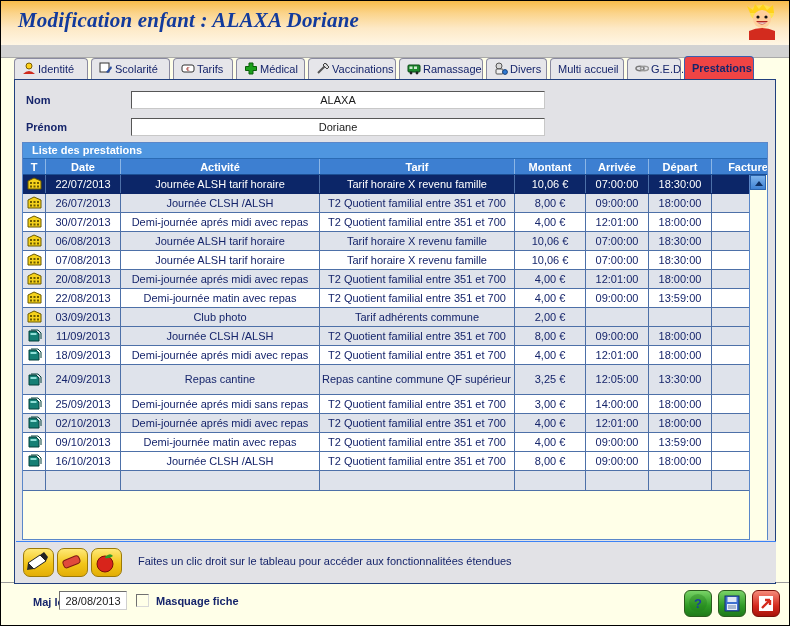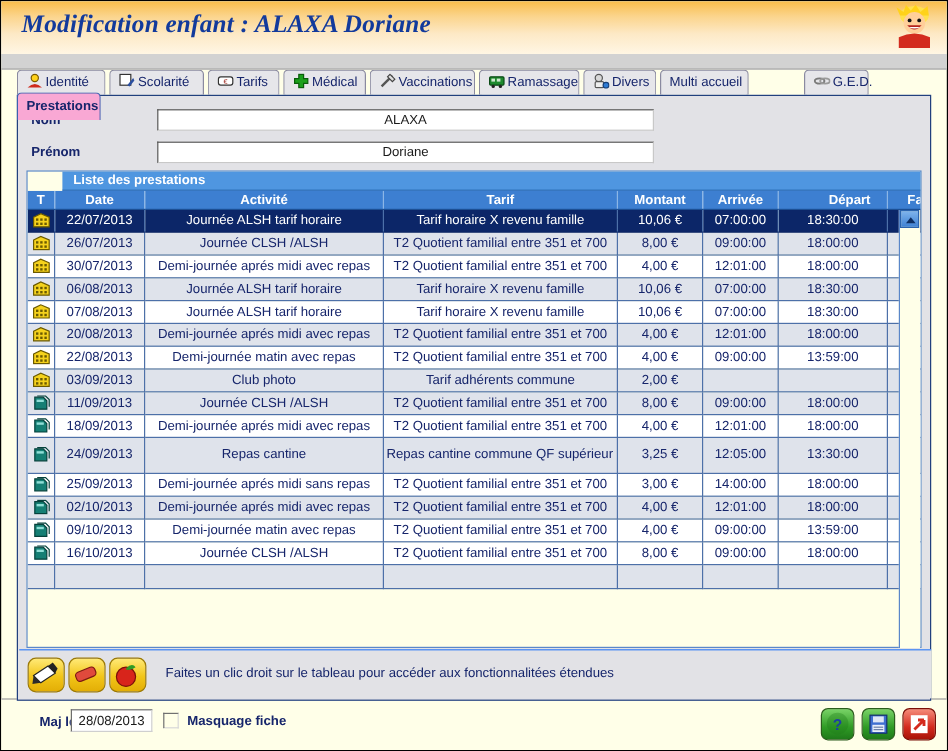--- a/index.html
+++ b/index.html
@@ -71,21 +71,21 @@
     white-space: nowrap;
     cursor: pointer;
   }
   .tab .ticon {
     display: inline-block;
     width: 14px; height: 13px;
     vertical-align: -2px;
     margin-right: 2px;
   }
   .tab.active {
-    background: #f9a8d4;
+    background: #ef4444;
     border-color: #3a5fb0;
     font-weight: bold;
     height: 23px;
     line-height: 22px;
     z-index: 5;
   }
 
   
   .panel {
     position: absolute; left: 13px; top: 78px;
@@ -127,21 +127,20 @@
   }
   .grid-caption {
     height: 15px;
     background: #4f96e0;
     color: #ffffff;
     font-size: 11px;
     font-weight: bold;
     line-height: 14px;
     padding-left: 9px;
     border-bottom: 1px solid #2a6bb5;
-    margin-left: 29px;
   }
   .grid-scroll {
     position: relative;
     height: 381px;
     overflow: hidden;
   }
   table.grid {
     border-collapse: collapse;
     table-layout: fixed;
     width: 727px;
@@ -327,21 +326,21 @@
             <rect x="7" y="4.5" width="3" height="2.5" fill="#cfe9cf"></rect>
             <circle cx="4" cy="11" r="1.4" fill="#222"></circle>
             <circle cx="10" cy="11" r="1.4" fill="#222"></circle>
           </svg></span><span>Ramassage</span></div>
       <div class="tab" style="width: 61px;"><span><svg class="ticon" viewBox="0 0 14 13">
             <circle cx="5" cy="4" r="3" fill="#d8d8d8" stroke="#555"></circle>
             <rect x="2" y="7" width="7" height="5" rx="1" fill="#eee" stroke="#555"></rect>
             <circle cx="11" cy="10" r="2.4" fill="#2f7bd4" stroke="#16407a"></circle>
           </svg></span><span>Divers</span></div>
       <div class="tab" style="width: 74px;"><span>Multi accueil</span></div>
-      <div class="tab" style="width: 54px; margin-left: 43px;"><span><svg class="ticon" viewBox="0 0 14 13">
+      <div class="tab" style="width: 54px;"><span><svg class="ticon" viewBox="0 0 14 13">
             <ellipse cx="5" cy="6.5" rx="4" ry="2.2" fill="none" stroke="#7a7a7a" stroke-width="1.6"></ellipse>
             <ellipse cx="9.5" cy="6.5" rx="4" ry="2.2" fill="none" stroke="#9a9a9a" stroke-width="1.6"></ellipse>
           </svg></span><span>G.E.D.</span></div>
       <div class="tab active" style="width: 70px; margin-top: -2px;"><span>Prestations</span></div>
     </div>
 
   <div class="panel">
 
     <div class="field-row" style="top:11px;">
       <span class="field-label">Nom</span>
@@ -357,21 +356,21 @@
       <div class="grid-scroll">
         <table class="grid">
           <thead>
               <tr id="thead-row">
                 <th style="width: 22px;">T</th>
                 <th style="width: 74px;">Date</th>
                 <th style="width: 198px;">Activité</th>
                 <th style="width: 194px;">Tarif</th>
                 <th style="width: 70px;">Montant</th>
                 <th style="width: 62px;">Arrivée</th>
-                <th style="width: 62px; padding-left: 28px;">Départ</th>
+                <th style="width: 62px;">Départ</th>
                 <th style="width: 72px;">Facture</th>
               </tr>
             </thead>
           <tbody id="tbody">
               <tr class="sel ">
                 <td class="c-icon"><svg class="bicon" viewBox="0 0 15 13">
                     <path d="M1 4 L7 1 L14 4 L14 12 L1 12 Z" fill="#f5d21c" stroke="#6b5a00" stroke-width="1"></path>
                     <rect x="3" y="5" width="2" height="2" fill="#6b5a00"></rect>
                     <rect x="6.5" y="5" width="2" height="2" fill="#6b5a00"></rect>
                     <rect x="10" y="5" width="2" height="2" fill="#6b5a00"></rect>

